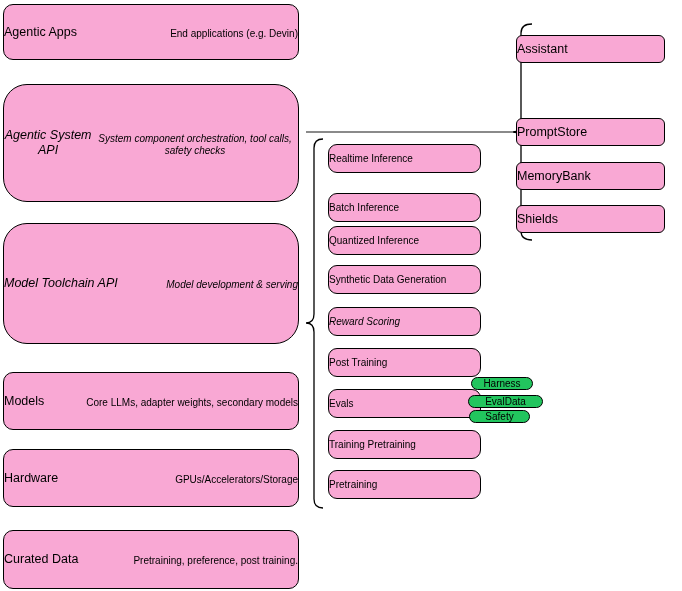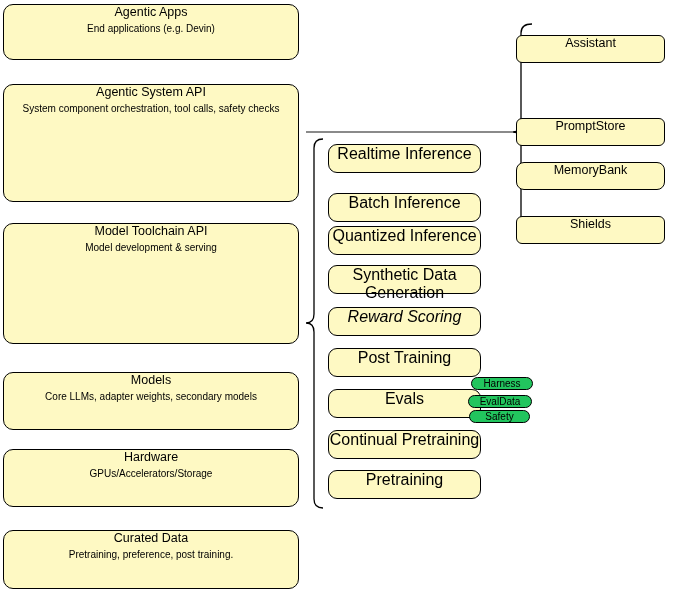--- a/index.html
+++ b/index.html
@@ -14,35 +14,35 @@
   }
   svg.connector-layer {
     position: absolute;
     left: 0; top: 0;
     width: 682px; height: 591px;
     pointer-events: none;
   }
   .box {
     position: absolute;
     box-sizing: border-box;
-    background: #fef9c3;
+    background: #f9a8d4;
     border: 1px solid #000000;
     display: flex;
-    flex-direction: column;
+    flex-direction: row;
     align-items: center;
-    justify-content: flex-start;
+    justify-content: space-between;
     text-align: center;
   }
   .lbox { left: 3px; width: 296px; border-radius: 10px; }
-  .lbox.big { border-radius: 10px; }
+  .lbox.big { border-radius: 24px; font-style: italic; }
   .lbox .title { font-size: 12.5px; line-height: 15px; }
   .lbox .subtitle { font-size: 10px; line-height: 12px; margin-top: 3px; }
   .mbox {
     left: 328px; width: 153px; height: 29px;
-    border-radius: 9px; font-size: 16px;
+    border-radius: 9px; font-size: 10px;
   }
   .rbox {
     left: 516px; width: 149px; height: 28px;
     border-radius: 6px; font-size: 12.5px;
   }
   .pill {
     position: absolute;
     box-sizing: border-box;
     background: #22c55e;
     border: 1px solid #000000;
@@ -114,42 +114,42 @@
   <div class="box mbox" style="top:307px;font-style:italic;">
     <span>Reward Scoring</span>
   </div>
   <div class="box mbox" style="top:389px;">
     <span>Evals</span>
   </div>
   <div class="box mbox" style="top:348px;">
     <span>Post Training</span>
   </div>
   <div class="box mbox" style="top:430px;">
-    <span>Continual Pretraining</span>
+    <span>Training Pretraining</span>
   </div>
   <div class="box mbox" style="top:470px;">
     <span>Pretraining</span>
   </div>
 
   <div class="pill" style="left:471px;top:377px;width:62px;height:13px;">
     <span>Harness</span>
   </div>
-  <div class="pill" style="left:468px;top:395px;width:64px;height:13px;">
+  <div class="pill" style="left:468px;top:395px;width:75px;height:13px;">
     <span>EvalData</span>
   </div>
   <div class="pill" style="left:469px;top:410px;width:61px;height:13px;">
     <span>Safety</span>
   </div>
 
   <div class="box rbox" style="top:35px;">
     <span>Assistant</span>
   </div>
   <div class="box rbox" style="top:118px;">
     <span>PromptStore</span>
   </div>
-  <div class="box rbox" style="top:162px;border-radius:8px;">
+  <div class="box rbox" style="top:162px;">
     <span>MemoryBank</span>
   </div>
-  <div class="box rbox" style="top:205px;margin-top:11px;">
+  <div class="box rbox" style="top:205px;">
     <span>Shields</span>
   </div>
 
 </div>
 
 </body></html>

